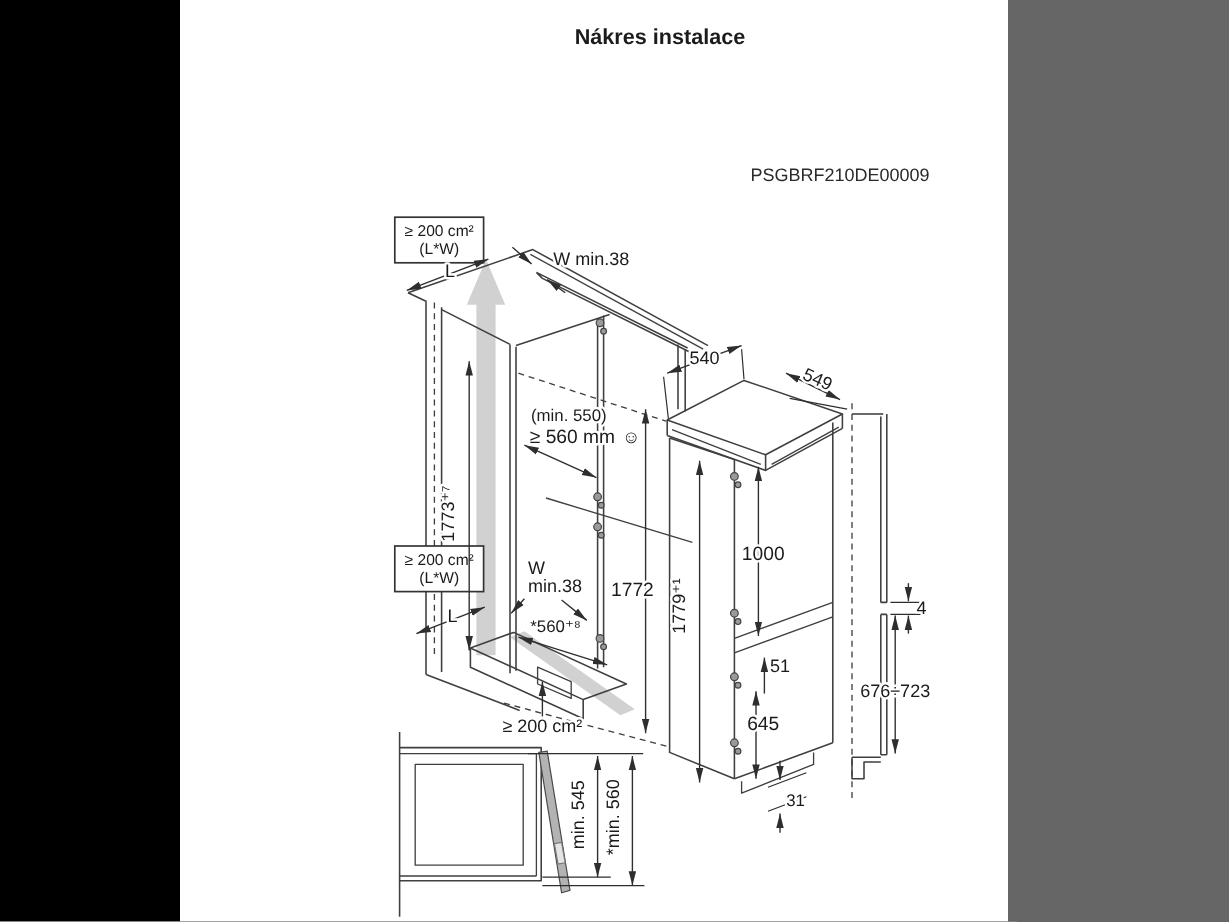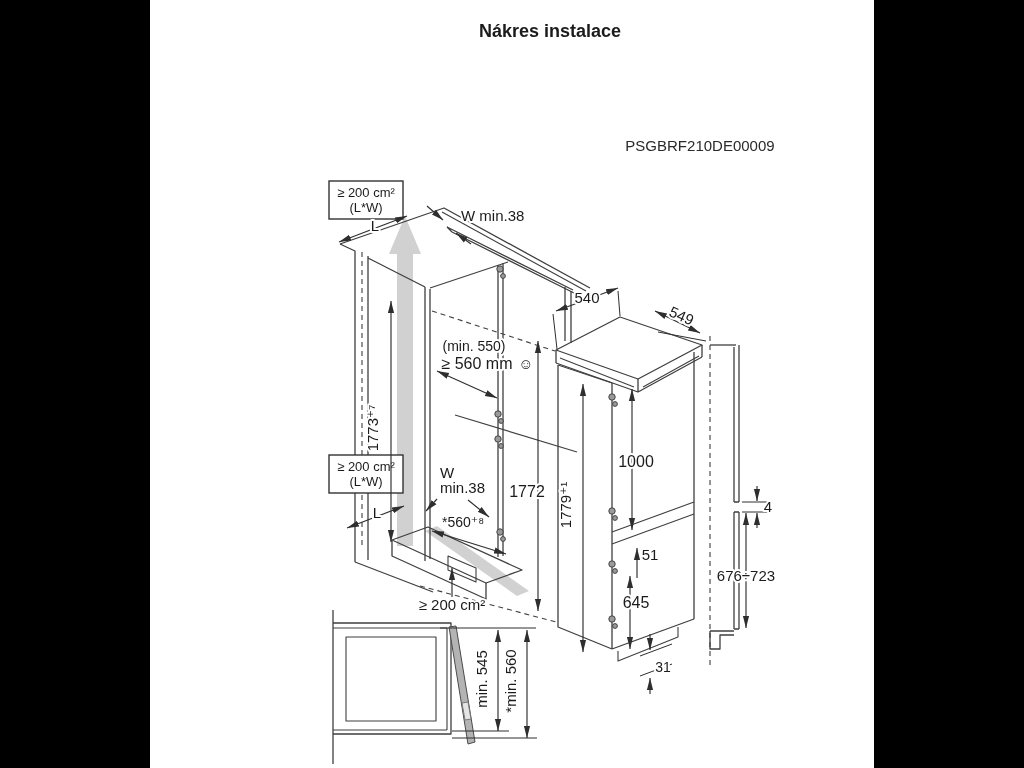--- a/index.html
+++ b/index.html
@@ -1,16 +1,16 @@
 <!DOCTYPE html>
 <html><head>
 <meta charset="utf-8">
 <style>
   html,body{margin:0;padding:0;background:#666;}
-  .stage{position:relative;width:1024px;height:768px;background:#ffffff;overflow:hidden;
+  .stage{position:relative;width:840px;height:768px;background:#ffffff;overflow:hidden;
          font-family:"Liberation Sans","DejaVu Sans",sans-serif;}
   svg{display:block}
   .ln{fill:none;stroke:#3f3f3f;stroke-width:1.3;stroke-linejoin:round;}
   .thin{stroke-width:1.1;}
   .dsh{stroke-dasharray:5 4;}
   .dim{fill:none;stroke:#2e2e2e;stroke-width:1.15;}
   .tick{fill:none;stroke:#2e2e2e;stroke-width:1;}
   text{fill:#1b1b1b;font-family:"Liberation Sans","DejaVu Sans",sans-serif;}
   .lbl{paint-order:stroke;stroke:#ffffff;stroke-width:4px;stroke-linejoin:round;}
   .t13{font-size:13px}.t14{font-size:14px}.t15{font-size:15px}.t16{font-size:16px}

